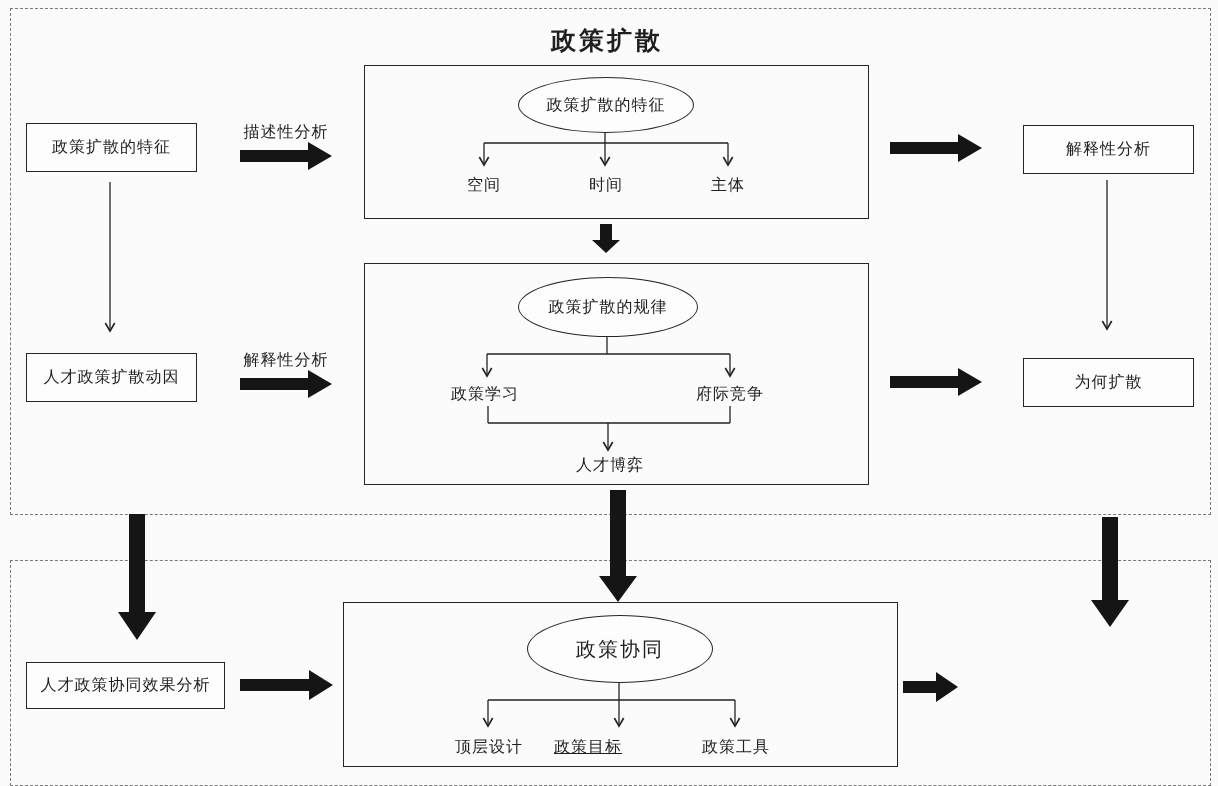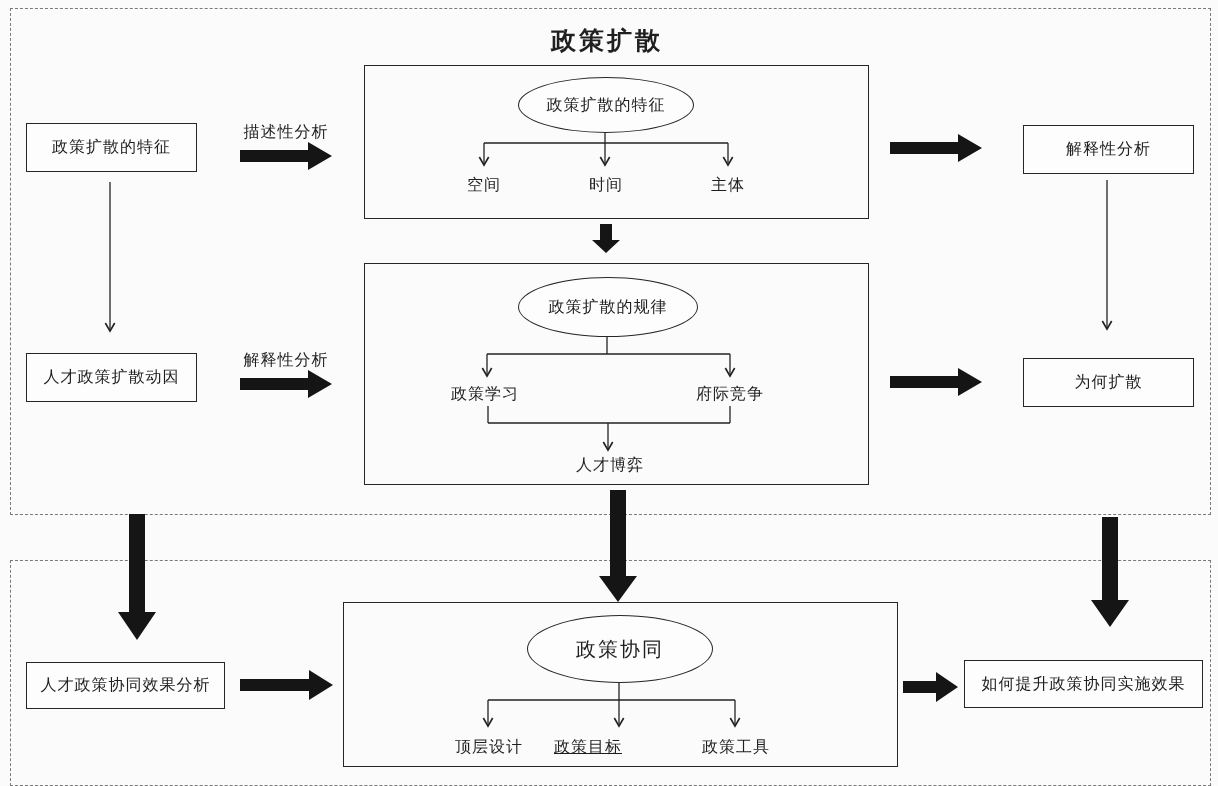--- a/index.html
+++ b/index.html
@@ -117,15 +117,14 @@
 
   <div class="panel" style="left:343px;top:602px;width:553px;height:163px;"></div>
 
   <div class="box" style="left:26px;top:662px;width:197px;height:45px;">人才政策协同效果分析</div>
 
   <div class="ellipse big" style="left:527px;top:615px;width:184px;height:66px;">政策协同</div>
   <div class="lbl" style="left:489px;top:738px;">顶层设计</div>
   <div class="lbl" style="left:588px;top:738px;text-decoration:underline;">政策目标</div>
   <div class="lbl" style="left:736px;top:738px;">政策工具</div>
 
-  <div class="box" style="left:964px;top:660px;width:237px;height:46px;">如何提升政策协同实施效果</div>
 
 </div>
 
 </body></html>

